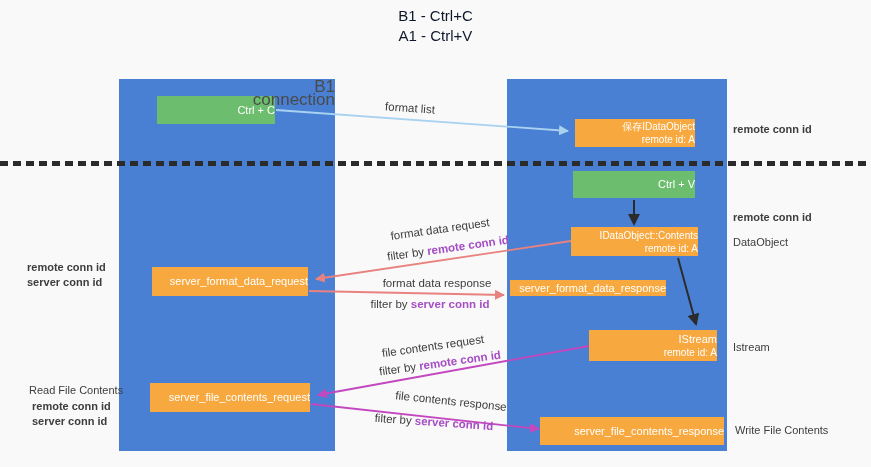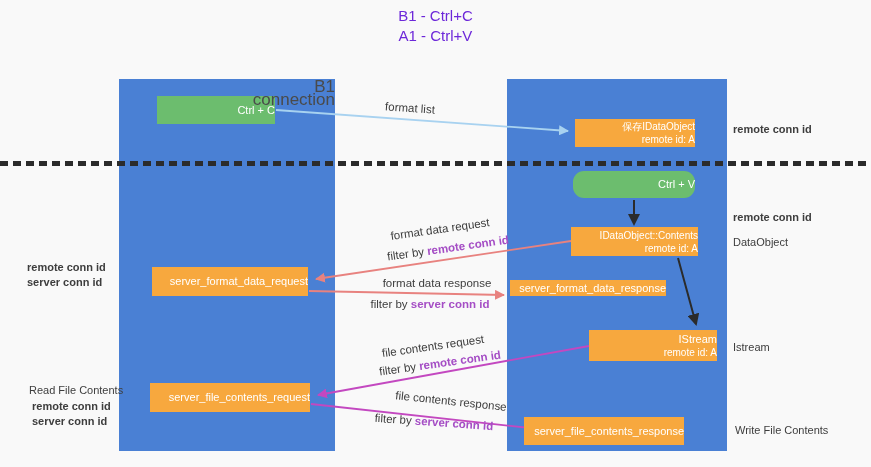--- a/index.html
+++ b/index.html
@@ -3,21 +3,21 @@
 <meta charset="utf-8">
 <style>
   html,body { margin:0; padding:0; }
   body { font-family:"Liberation Sans", sans-serif; background:#f0f0f0; }
   #canvas {
     position:relative; width:871px; height:467px;
     background:#f9f9f9; overflow:hidden;
   }
   .title {
     position:absolute; left:0; top:6px; width:100%;
-    text-align:center; font-size:15px; color:#6d28d9; line-height:20px; z-index:6;
+    text-align:center; font-size:15px; color:#0f172a; line-height:20px; z-index:6;
   }
   .lane-header {
     position:absolute; text-align:right; font-size:17px; color:#4a4a4a;
     line-height:13px; z-index:6;margin-top:32px;
   }
   .lane {
     position:absolute; top:79px; height:372px; background:#4a80d4; z-index:1;
   }
   #lane-left  { left:119px; width:216px; }
   #lane-right { left:507px; width:220px; }
@@ -90,21 +90,21 @@
 
   <div class="node green" style="left:157px; top:96px; width:118px; height:28px;">
     <span>Ctrl + C</span>
   </div>
 
   <div class="node orange" style="left:575px; top:119px; width:120px; height:28px;">
     <span class="l2">保存IDataObject</span>
     <span class="l2">remote id: A</span>
   </div>
 
-  <div class="node green" style="left:573px; top:171px; width:122px; height:27px;border-radius:11px;">
+  <div class="node green" style="left:573px; top:171px; width:122px; height:27px;">
     <span>Ctrl + V</span>
   </div>
 
   <div class="node orange" style="left:571px; top:227px; width:127px; height:29px;">
     <span class="l2">IDataObject::Contents</span>
     <span class="l2">remote id: A</span>
   </div>
 
   <div class="node orange" style="left:152px; top:267px; width:156px; height:29px;">
     <span>server_format_data_request</span>
@@ -116,21 +116,21 @@
 
   <div class="node orange" style="left:589px; top:330px; width:128px; height:31px;">
     <span>IStream</span>
     <span class="l2">remote id: A</span>
   </div>
 
   <div class="node orange" style="left:150px; top:383px; width:160px; height:29px;">
     <span>server_file_contents_request</span>
   </div>
 
-  <div class="node orange" style="left:524px; top:417px; width:160px; height:28px;">
+  <div class="node orange" style="left:540px; top:417px; width:184px; height:28px;">
     <span>server_file_contents_response</span>
   </div>
 
   <div class="albl" style="left:410px; top:108px; transform:translate(-50%,-50%) rotate(4deg);">format list</div>
 
   <div class="albl" style="left:440px; top:229px; transform:translate(-50%,-50%) rotate(-8deg);">format data request</div>
   <div class="albl" style="left:448px; top:248px; transform:translate(-50%,-50%) rotate(-8deg);">
     <span>filter by </span>
     <span class="accent-p">remote conn id</span>
   </div>

